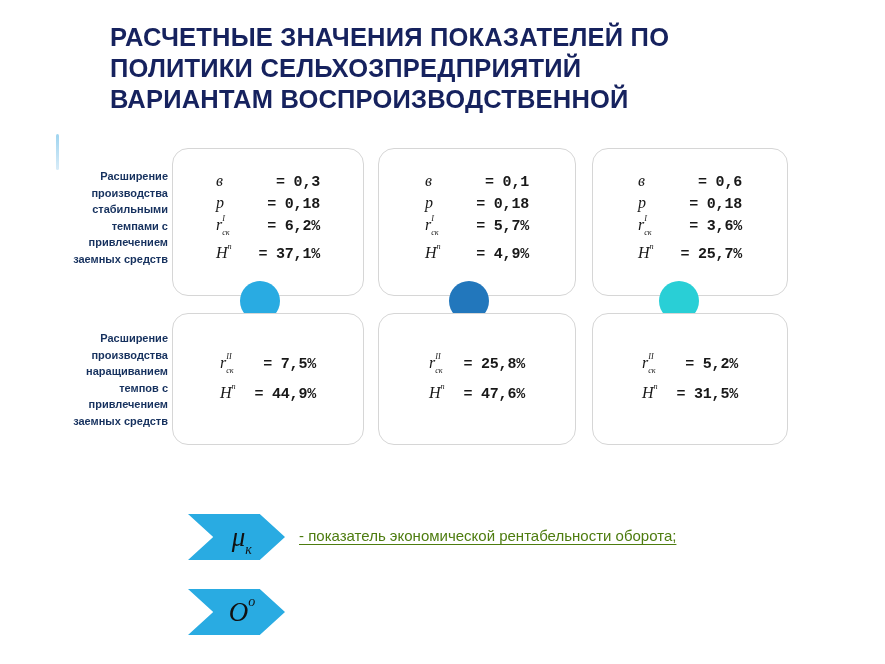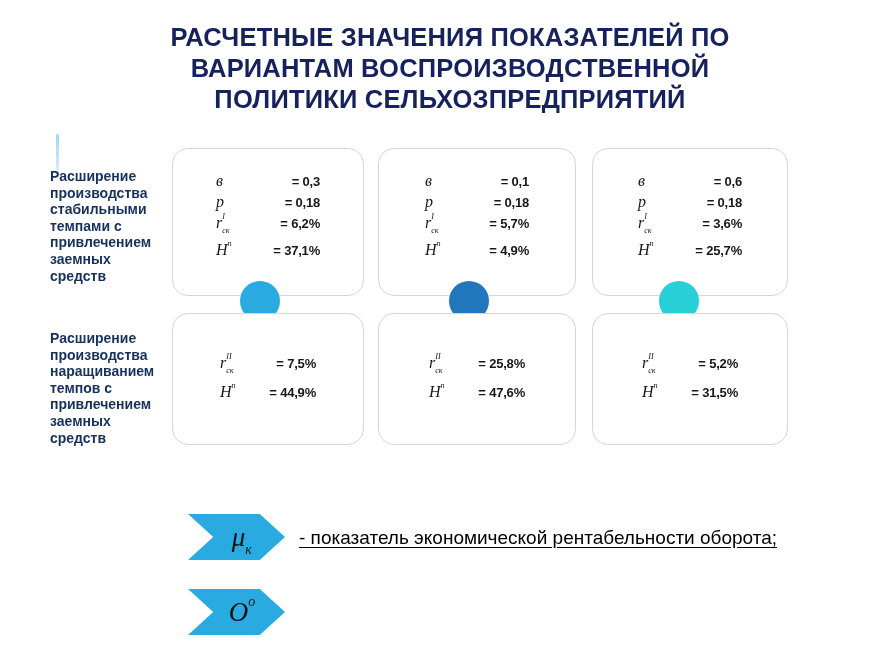--- a/index.html
+++ b/index.html
@@ -14,21 +14,21 @@
     overflow: hidden;
     position: relative;
   }
 
   
   #slide-title {
     position: absolute;
     left: 110px;
     top: 22px;
     width: 680px;
-    text-align: center;
+    text-align: left;
     color: #16225E;
     font-weight: bold;
     font-size: 25.5px;
     line-height: 31px;
     letter-spacing: 0.2px;
   }
   #slide-title .tline { display: block; white-space: nowrap; }
 
   
   #accent-bar {
@@ -38,24 +38,24 @@
     width: 3px;
     height: 36px;
     background: linear-gradient(to bottom, #9fd4ef, #d8ecf8);
     border-radius: 2px;
   }
 
   
   .row-label {
     position: absolute;
     width: 118px;
-    text-align: left;
+    text-align: right;
     color: #16315E;
     font-weight: bold;
-    font-size: 14px;
+    font-size: 11px;
     line-height: 16.6px;
   }
   #row-label-1 { left: 50px; top: 168px; }
   #row-label-2 { left: 50px; top: 330px; }
 
   
   .card {
     position: absolute;
     background: #ffffff;
     border: 1px solid #d6d6d6;
@@ -104,23 +104,23 @@
   .msym .sup {
     font-size: 8.2px;
     font-style: italic;
     position: absolute;
     left: 100%;
     top: -2px;
     font-family: "Liberation Serif", serif;
   }
   .mval {
     margin-left: auto;
-    font-family: Liberation Sans, sans-serif;
+    font-family: Liberation Mono, monospace;
     font-weight: bold;
-    font-size: 13px;
+    font-size: 15px;
     letter-spacing: -0.2px;
   }
   .mrow.spaced { margin-top: 6px; }
 
   
   .connector {
     position: absolute;
     width: 40px;
     height: 40px;
     border-radius: 50%;
@@ -164,37 +164,37 @@
   }
   .legend-glyph .gsup {
     font-size: 14px;
     position: absolute;
     left: 100%;
     top: -3px;
   }
   .legend-text {
     position: absolute;
     top: 13px;
-    color: #000000;
-    font-size: 19px;
+    color: #4d7c0f;
+    font-size: 15px;
     font-weight: 500;
     text-decoration: underline;
     text-underline-offset: 2.5px;
     white-space: nowrap;
   }
   #legend-text-1 { left: 299px; }
   #legend-text-2 { left: 299px; }
 </style>
 </head>
 <body>
 
 <div id="slide-title" style="color: rgb(22, 34, 94);">
   <span class="tline">РАСЧЕТНЫЕ ЗНАЧЕНИЯ ПОКАЗАТЕЛЕЙ ПО</span>
+  <span class="tline">ПОЛИТИКИ СЕЛЬХОЗПРЕДПРИЯТИЙ</span>
   <span class="tline">ВАРИАНТАМ ВОСПРОИЗВОДСТВЕННОЙ</span>
-  <span class="tline">ПОЛИТИКИ СЕЛЬХОЗПРЕДПРИЯТИЙ</span>
 </div>
 
 <div id="accent-bar"></div>
 
 <div class="row-label" id="row-label-1">Расширение производства стабильными темпами с привлечением заемных средств</div>
 <div class="row-label" id="row-label-2">Расширение производства наращиванием темпов с привлечением заемных средств</div>
 
 <div class="card card-row1 card-col1">
   <div class="card-body">
     <div class="mrow">

